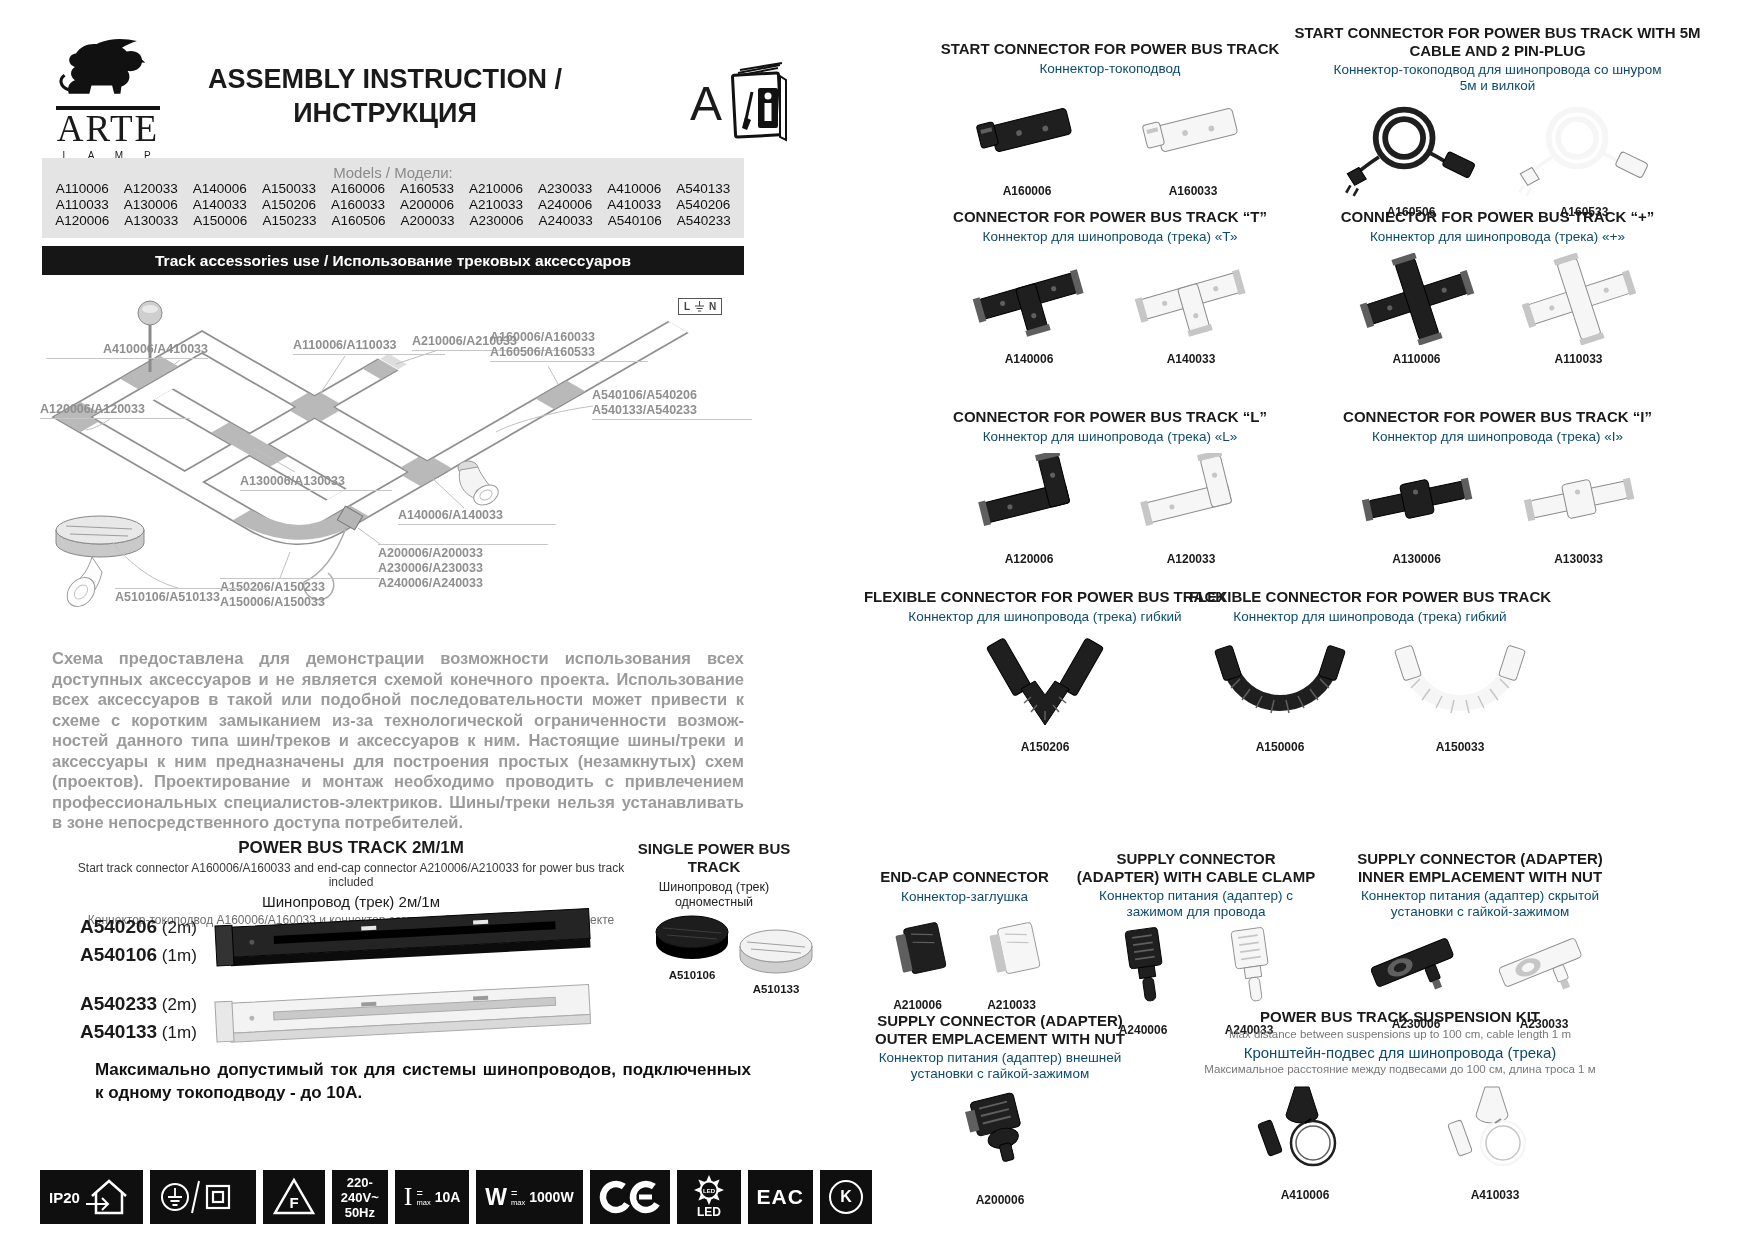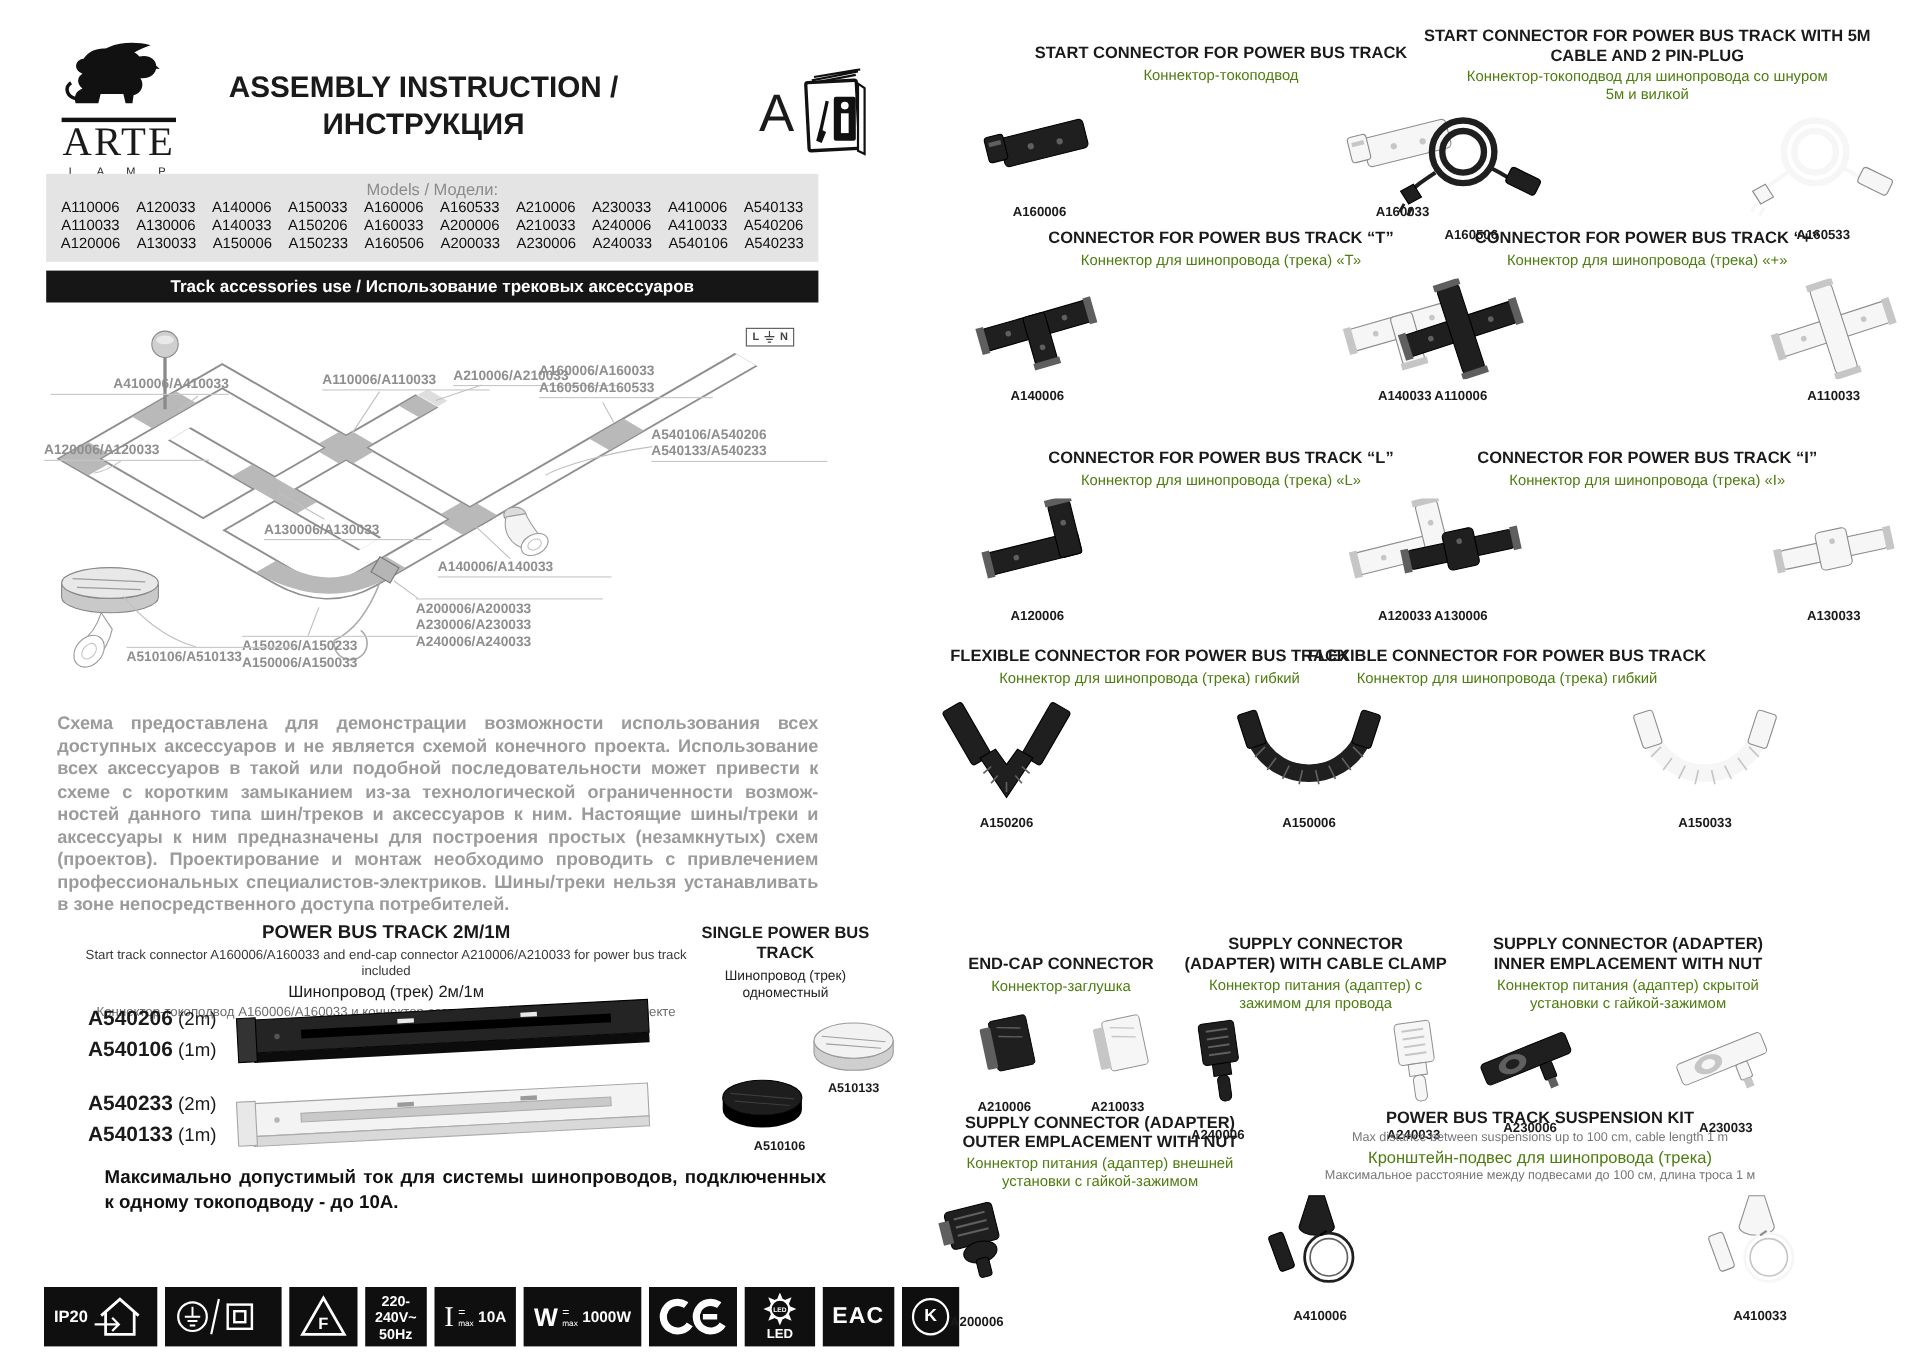--- a/index.html
+++ b/index.html
@@ -52,24 +52,24 @@
   .iw .sym-sans{font-size:23px;font-weight:bold;line-height:1;}
   .stack{display:flex;flex-direction:column;align-items:flex-start;line-height:1;}
   .stack .eq{font-size:11px;} .stack .mx{font-size:7.5px;}
   .iw .val{font-size:14px;font-weight:bold;}
   .eacx{font-size:21px;font-weight:bold;letter-spacing:1px;}
   .kcirc{width:30px;height:30px;border:2.5px solid #fff;border-radius:50%;
     display:flex;align-items:center;justify-content:center;font-weight:bold;font-size:16px;}
   
   .ps{position:absolute;text-align:center;}
   .ps h3{margin:0 auto;font-size:15px;font-weight:bold;line-height:17.5px;}
-  .ps .ru{margin:3px auto 0;font-size:13.5px;line-height:16px;color:#4d7c0f;}
+  .ps .ru{margin:3px auto 0;font-size:13.5px;line-height:16px;color:#0c4a6e;}
   .ps .noteen{margin:2px auto 0;font-size:11.5px;color:#777;}
   .ps .noteru{margin:2px auto 0;font-size:11.5px;color:#777;}
-  .prods{display:flex;justify-content:space-between;align-items:flex-end;gap:36px;margin-top:8px;}
+  .prods{display:flex;justify-content:center;align-items:flex-end;gap:36px;margin-top:8px;}
   .prods figure{margin:0;}
   .prods figcaption{font-size:12px;font-weight:bold;margin-top:3px;}
   svg.pb{--f:#1f1f1f;--s:#000;--d:#5f5f5f;}
   svg.pw{--f:#f6f6f6;--s:#8d8d8d;--d:#c6c6c6;}
 </style>
 </head>
 <body>
 
 <svg width="0" height="0" style="position:absolute" aria-hidden="true">
   <defs>
@@ -385,21 +385,21 @@
           <rect x="262" y="20" width="15" height="4" fill="#9a9a9a"></rect>
           <circle cx="40" cy="30" r="2.5" fill="#b5b5b5"></circle>
         </g>
       </svg>
     </div>
 
     <div class="abs st-head">
       <div class="t1">SINGLE POWER BUS TRACK</div>
       <div class="t3">Шинопровод (трек) одноместный</div>
     </div>
-    <figure class="diskfig" style="left:572px;top:954px;text-align:right;">
+    <figure class="diskfig" style="left:572px;top:888px;">
       <svg width="78" height="58" viewBox="0 0 78 58">
         <path d="M3,28 a36,16 0 0 0 72,0 l0,11 a36,16 0 0 1 -72,0 Z" fill="#000"></path>
         <ellipse cx="39" cy="28" rx="36" ry="16" fill="#1d1d1d" stroke="#000"></ellipse>
         <path d="M10,24 l58,5 M14,31 l50,4" stroke="#3d3d3d" fill="none"></path>
       </svg>
       <figcaption>A510106</figcaption>
     </figure>
     <figure class="diskfig" style="left:656px;top:902px;">
       <svg width="78" height="58" viewBox="0 0 78 58">
         <path d="M3,28 a36,16 0 0 0 72,0 l0,11 a36,16 0 0 1 -72,0 Z" fill="#cfcfcf" stroke="#9a9a9a"></path>

